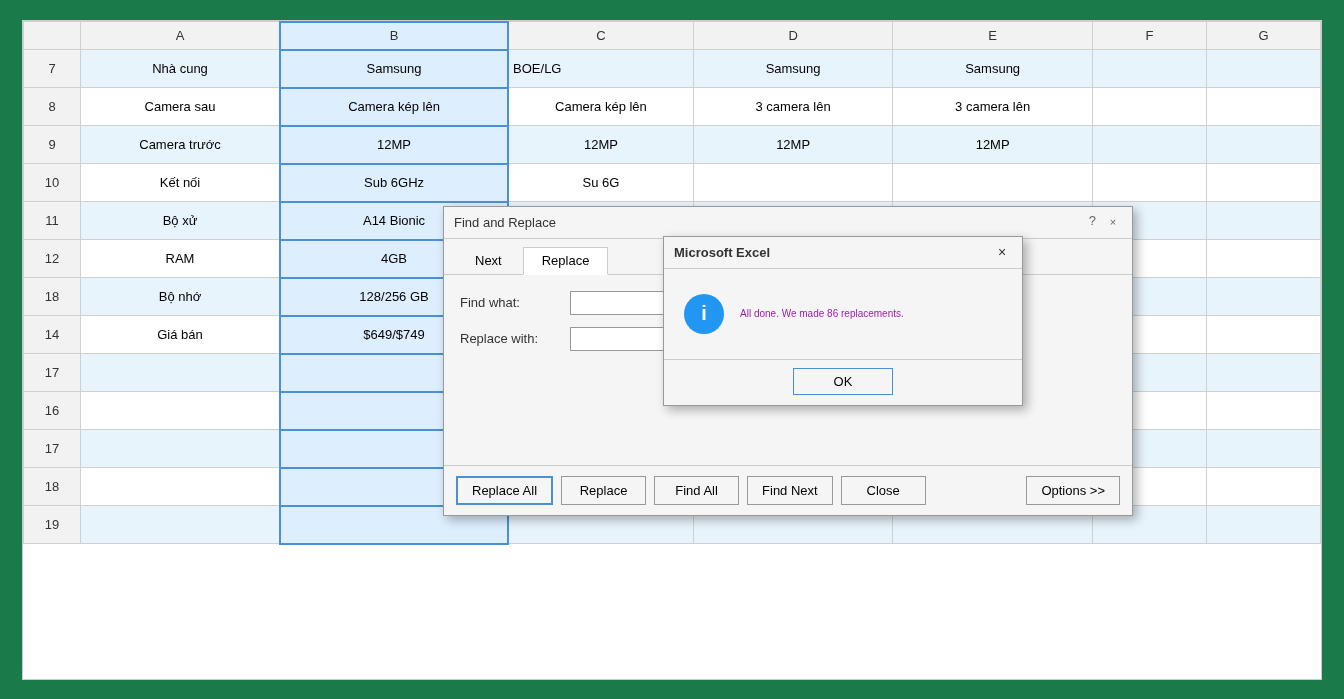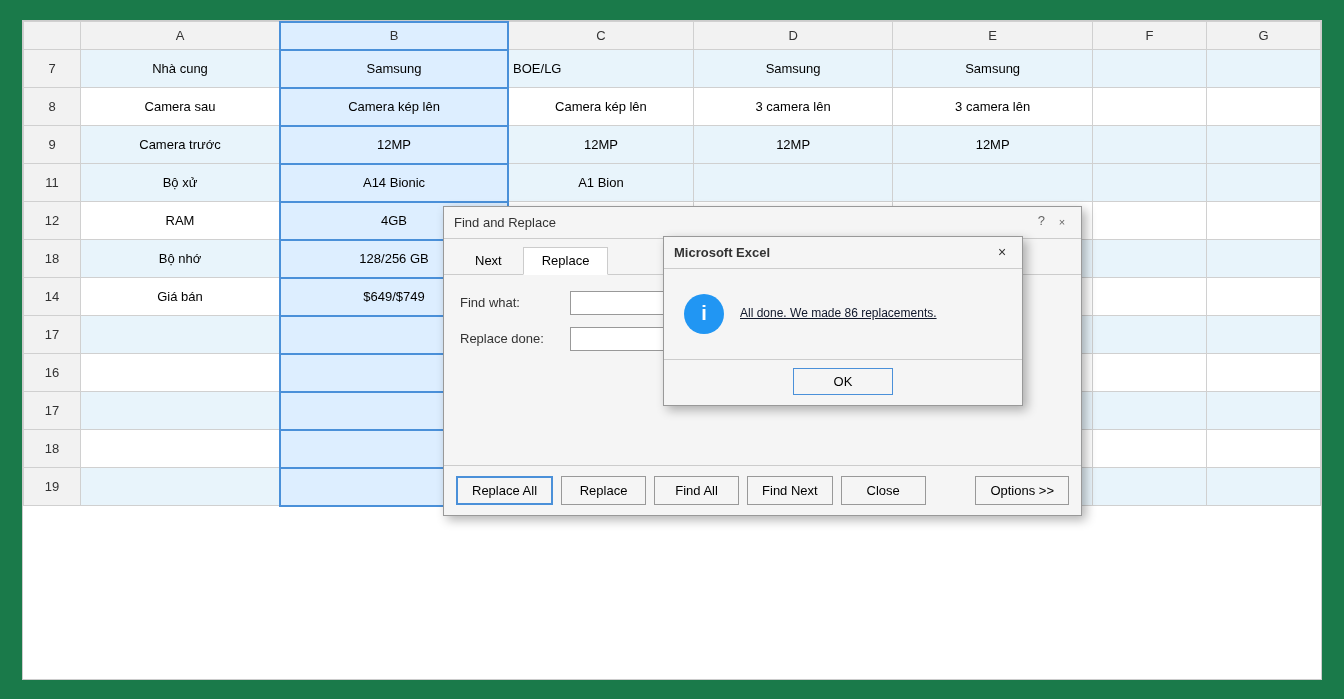--- a/index.html
+++ b/index.html
@@ -59,21 +59,21 @@
       width: 40px;
       color: #333;
       font-weight: normal;
     }
 
     
     .find-replace-dialog {
       position: absolute;
       top: 185px;
       left: 420px;
-      width: 639px;
+      width: 690px;
       height: 310px;
       background: #f5f5f5;
       border: 1px solid #999;
       box-shadow: 4px 4px 10px rgba(0,0,0,0.3);
       z-index: 10;
     }
 
     .fr-titlebar {
       background: #f5f5f5;
       display: flex;
@@ -258,24 +258,23 @@
       display: flex;
       align-items: center;
       justify-content: center;
       color: #fff;
       font-size: 20px;
       font-weight: bold;
       flex-shrink: 0;
     }
 
     .ed-message {
-      font-size: 12px;
-      color: #0f172a;
+      font-size: 10px;
+      color: #a21caf;
       line-height: 1.4;
-      text-decoration: underline;
     }
 
     .ed-footer {
       display: flex;
       justify-content: center;
       padding: 8px;
       border-top: 1px solid #ccc;
     }
 
     .ed-ok-btn {
@@ -339,20 +338,30 @@
           <tr style="background: rgb(232, 244, 251);">
             <td class="row-header">9</td>
             <td style="text-align: center; white-space: pre-line;">Camera trước</td>
             <td style="text-align: center; white-space: pre-line; background: rgb(221, 238, 255); border: 2px solid rgb(74, 144, 217);">12MP</td>
             <td style="text-align: center; white-space: pre-line;">12MP</td>
             <td style="text-align: center; white-space: pre-line;">12MP</td>
             <td style="text-align: center; white-space: pre-line;">12MP</td>
             <td style="text-align: center; white-space: pre-line;"></td>
             <td style="text-align: center; white-space: pre-line;"></td>
           </tr>
+          <tr>
+            <td class="row-header">10</td>
+            <td style="text-align: center; white-space: pre-line;">Kết nối</td>
+            <td style="text-align: center; white-space: pre-line; background: rgb(221, 238, 255); border: 2px solid rgb(74, 144, 217);">Sub 6GHz</td>
+            <td style="text-align: center; white-space: pre-line;">Su 6G</td>
+            <td style="text-align: center; white-space: pre-line;"></td>
+            <td style="text-align: center; white-space: pre-line;"></td>
+            <td style="text-align: center; white-space: pre-line;"></td>
+            <td style="text-align: center; white-space: pre-line;"></td>
+          </tr>
           <tr style="background: rgb(232, 244, 251);">
             <td class="row-header">11</td>
             <td style="text-align: center; white-space: pre-line;">Bộ xử</td>
             <td style="text-align: center; white-space: pre-line; background: rgb(221, 238, 255); border: 2px solid rgb(74, 144, 217);">A14 Bionic</td>
             <td style="text-align: center; white-space: pre-line;">A1 Bion</td>
             <td style="text-align: center; white-space: pre-line;"></td>
             <td style="text-align: center; white-space: pre-line;"></td>
             <td style="text-align: center; white-space: pre-line;"></td>
             <td style="text-align: center; white-space: pre-line;"></td>
           </tr>
@@ -452,21 +461,21 @@
       <button class="fr-tab">Next</button>
       <button class="fr-tab active">Replace</button>
     </div>
     <div class="fr-body">
       <div class="fr-field-row">
         <label class="fr-label">Find what:</label>
         <input class="fr-input" type="text" style="">
         <button class="fr-dropdown-btn">▼</button>
       </div>
       <div class="fr-field-row">
-        <label class="fr-label">Replace done:</label>
+        <label class="fr-label">Replace with:</label>
         <input class="fr-input" type="text" style="">
         <button class="fr-dropdown-btn">▼</button>
       </div>
     </div>
     <div class="fr-footer">
       <button class="fr-btn fr-btn-primary">Replace All</button>
       <button class="fr-btn">Replace</button>
       <button class="fr-btn">Find All</button>
       <button class="fr-btn">Find Next</button>
       <button class="fr-btn">Close</button>

